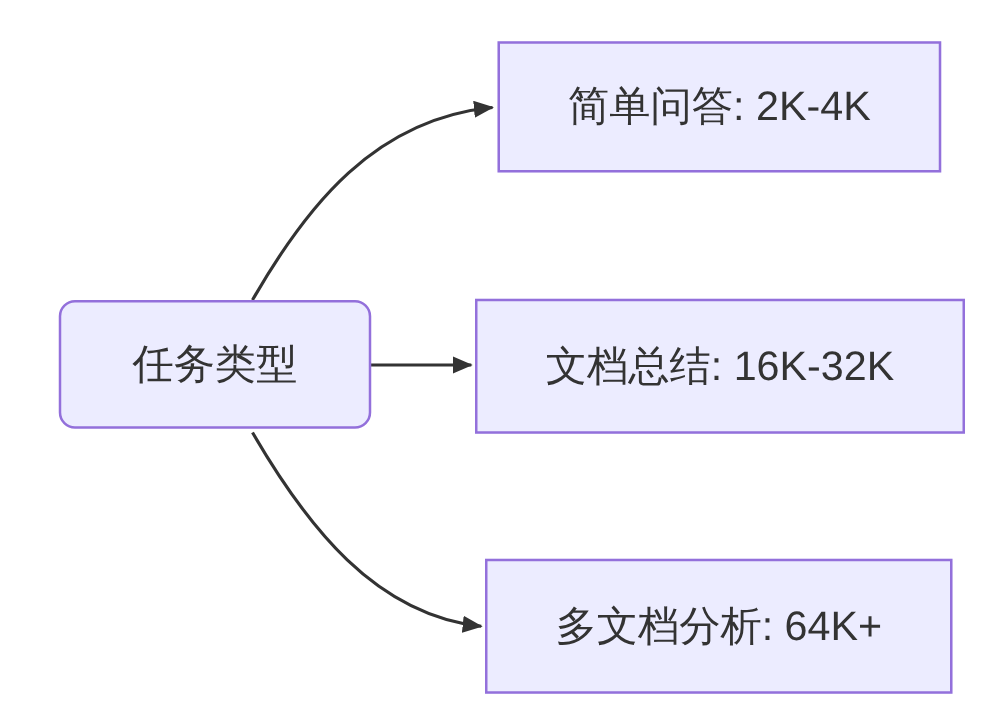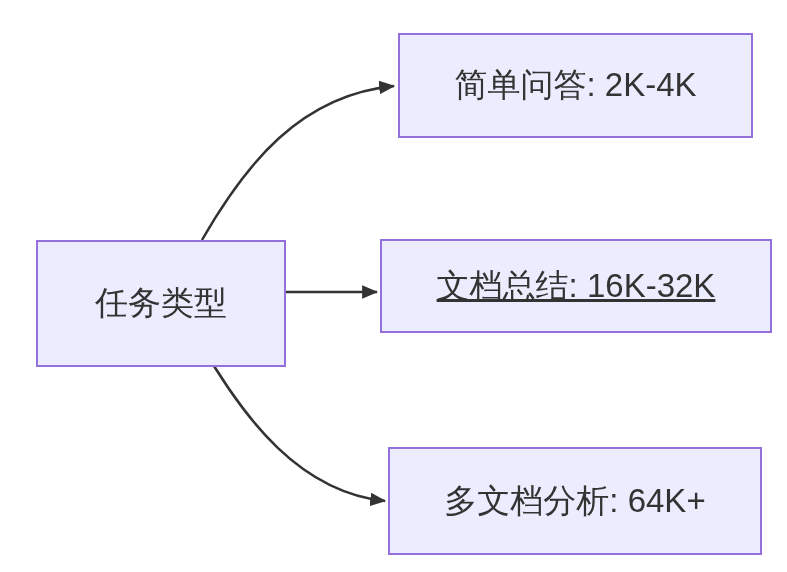--- a/index.html
+++ b/index.html
@@ -34,23 +34,23 @@
     background: #ECECFF;
     border: 2px solid #9370DB;
     color: #333333;
     font-size: 33px;
     display: flex;
     align-items: center;
     justify-content: center;
     text-align: center;
     white-space: nowrap;
   }
-  .node-root   { left: 36px;  top: 240px; width: 250px; height: 127px; }
+  .node-root   { left: 47px;  top: 240px; width: 250px; height: 103px; border-radius: 13px; }
   .node-top    { left: 398px; top: 33px;  width: 355px; height: 105px; }
-  .node-middle { left: 380px; top: 239px; width: 392px; height: 94px; text-decoration: underline; }
+  .node-middle { left: 380px; top: 239px; width: 392px; height: 108px; }
   .node-bottom { left: 388px; top: 447px; width: 374px; height: 108px; }
 </style>
 </head>
 <body>
 
 <div class="canvas">
 
   <svg class="edge-layer" viewBox="0 0 787 572" xmlns="http://www.w3.org/2000/svg">
     <defs>
       <marker id="arrowhead" viewBox="0 0 14 12" refX="13" refY="6" markerUnits="userSpaceOnUse" markerWidth="16" markerHeight="14" orient="auto">

